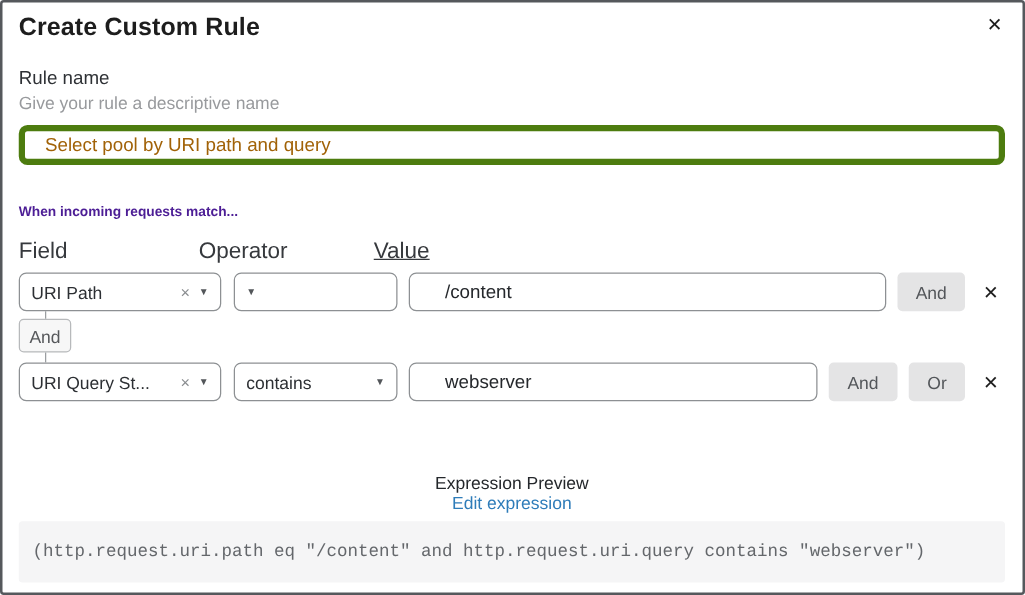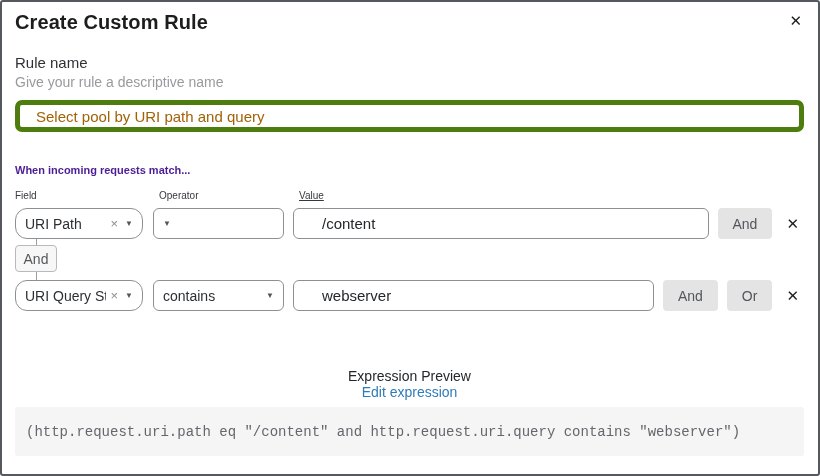--- a/index.html
+++ b/index.html
@@ -27,33 +27,33 @@
     width: 100%; height: 32px;
     border: 5px solid #4d7c0f; border-radius: 7px;
     font-family: "Liberation Sans", "DejaVu Sans", sans-serif;
     font-size: 15px; color: #a16207;
     padding: 0 16px; margin-top: 10px;
     background: #fff; outline: none;
   }
 
   .match-heading { font-size: 11px; font-weight: bold; color: #4c1d95; margin-top: 32px; }
 
-  .col-labels { display: flex; margin-top: 14px; font-size: 10px; color: #36393d; }
+  .col-labels { display: flex; margin-top: 14px; font-size: 18px; color: #36393d; }
   .col-field { width: 134px; margin-right: 10px; }
   .col-operator { width: 131px; margin-right: 9px; }
   .col-value { flex: 1; text-decoration: underline; }
 
   .cond-row { display: flex; align-items: center; margin-top: 7px; }
 
   .select {
     height: 31px; border: 1px solid #8d9093; border-radius: 6px;
     background: #fff; display: flex; align-items: center;
     padding: 0 9px; cursor: pointer; flex-shrink: 0;
   }
-  .select.field-w { width: 128px; margin-right: 10px; border-radius: 12px; }
+  .select.field-w { width: 162px; margin-right: 10px; }
   .select.op-w { width: 131px; margin-right: 9px; }
   .sel-text { font-size: 14px; color: #2c2f33; flex: 1; white-space: nowrap; overflow: hidden; }
   .clear-x { font-size: 13px; color: #8a8d90; margin: 0 7px 0 4px; line-height: 1; }
   .caret { font-size: 8px; color: #53565a; line-height: 1; }
 
   .value-input {
     flex: 1; height: 31px;
     border: 1px solid #8d9093; border-radius: 6px;
     font-family: "Liberation Sans", "DejaVu Sans", sans-serif;
     font-size: 15px; color: #24272b; padding: 0 28px;

